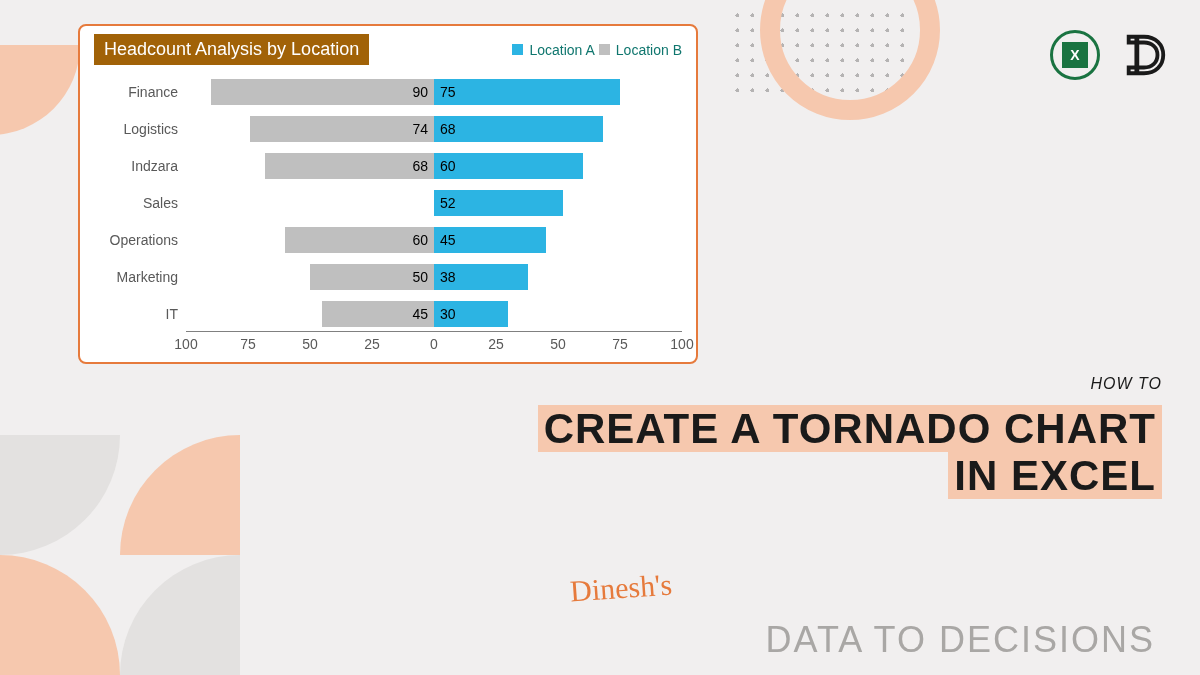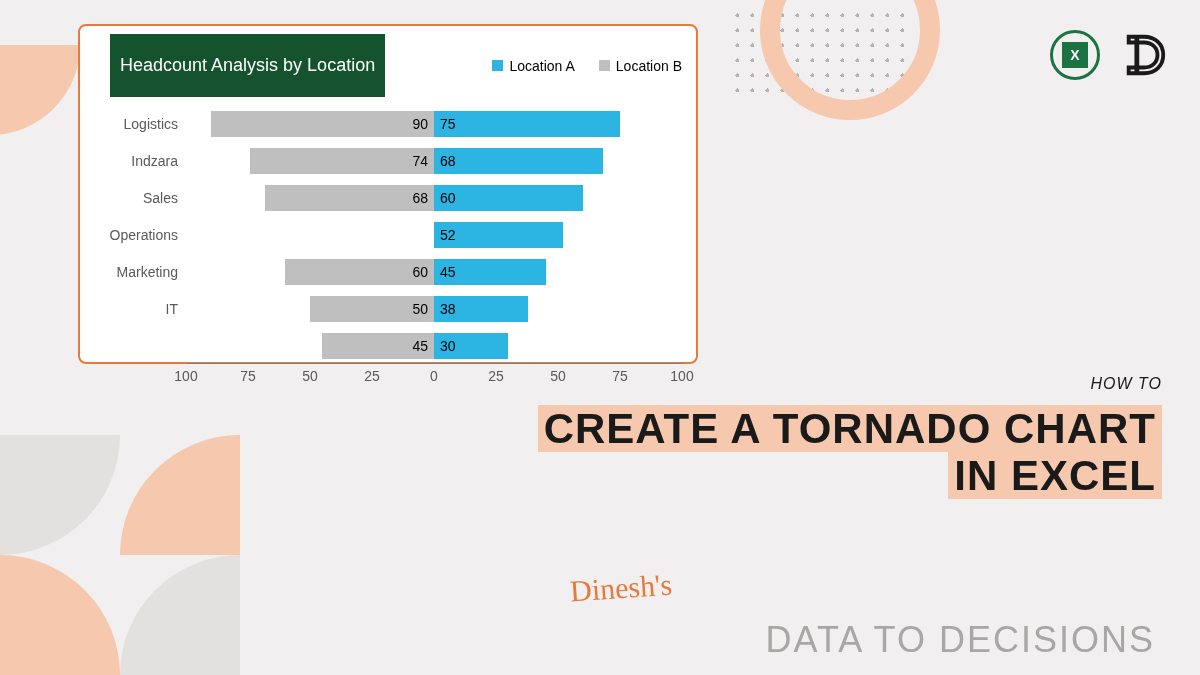--- a/index.html
+++ b/index.html
@@ -124,31 +124,30 @@
   border: 2px solid #e67a3c;
   border-radius: 8px;
   padding: 8px 14px 6px 14px;
 }
 .chart-header {
   display: flex;
   align-items: center;
   justify-content: space-between;
 }
 .chart-title {
-  background: #14532d;
+  background: #a16207;
   color: #fff;
-  padding: 21px 10px;
+  padding: 5px 10px;
   font-size: 18px;
-  margin-left: 16px;
 }
 .legend {
   display: flex;
-  gap: 24px;
+  gap: 4px;
   font-size: 14px;
-  color: #000000;
+  color: #0f766e;
   padding-left: 27px;
 }
 .legend-item {
   display: flex;
   align-items: center;
   gap: 6px;
 }
 .swatch {
   width: 11px;
   height: 11px;
@@ -306,20 +305,21 @@
         <span>Location A</span>
       </div>
       <div class="legend-item">
         <span class="swatch sw-b"></span>
         <span>Location B</span>
       </div>
     </div>
   </div>
   <div class="chart-body">
     <div class="cat-labels" id="cat-labels">
+        <div class="cat-label">Finance</div>
         <div class="cat-label">Logistics</div>
         <div class="cat-label">Indzara</div>
         <div class="cat-label">Sales</div>
         <div class="cat-label">Operations</div>
         <div class="cat-label">Marketing</div>
         <div class="cat-label">IT</div>
       </div>
     <div class="plot" id="plot">
       <div class="center-line"></div>
     <div class="row">

